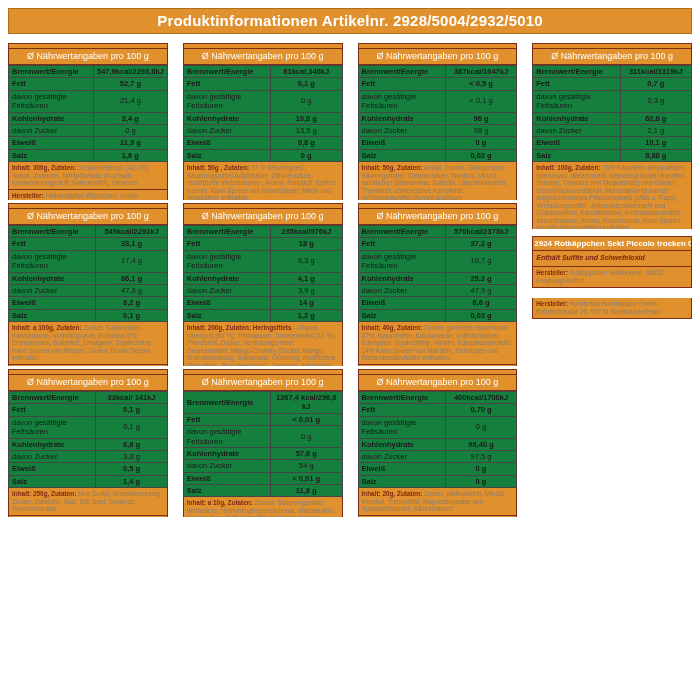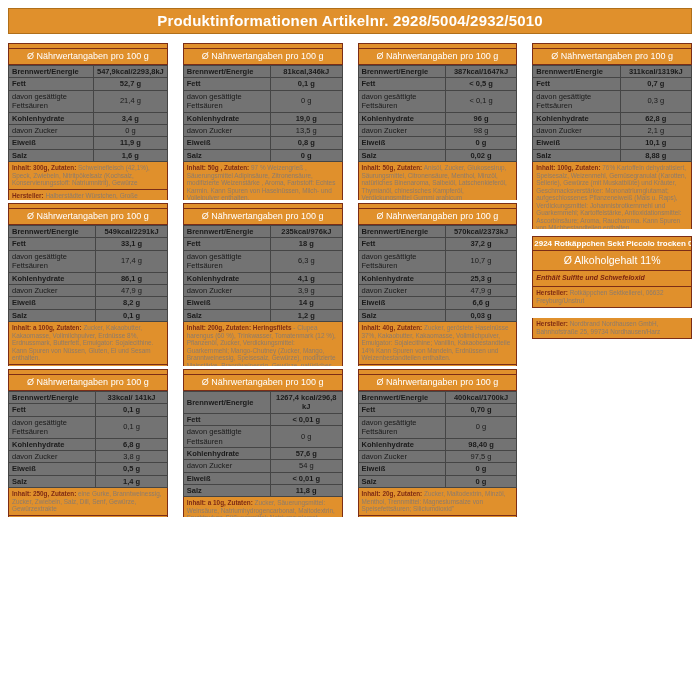--- a/index.html
+++ b/index.html
@@ -23,21 +23,21 @@
   .card-title {
     background:#E0902C; border:1px solid #7b2d16; color:#ffffff;
     font-size:8px; font-weight:bold; text-align:center; padding:2px 1px;
     white-space:nowrap; overflow:hidden;
   }
   .card-subtitle {
     background:#E0902C; border:1px solid #7b2d16; border-top:none; color:#ffffff;
     font-size:9px; text-align:center; padding:2px 0 3px 0;
   }
   .card-subtitle.big { font-size:10.5px; padding:3px 0 4px 0; }
-  table.nutrition-table { width:100%; border-collapse:collapse; background:#737373; }
+  table.nutrition-table { width:100%; border-collapse:collapse; background:#15803d; }
   table.nutrition-table td {
     border:1px solid #454545; font-size:7.5px; color:#1a1a1a;
     padding:1px 3px; line-height:1.25;
   }
   td.rl { width:55%; text-align:left; }
   td.rv { width:45%; text-align:center; }
   tr.bold-row td { font-weight:bold; }
   .card-inhalt {
     background:#E0902C; border:1px solid #7b2d16; border-top:none;
     font-size:6.4px; line-height:1.18; padding:2px 3px; flex:1;
@@ -554,21 +554,20 @@
           </table>
     <div class="card-inhalt">
       <span class="lbl">Inhalt: 100g, Zutaten:</span>
       <span class="txt">76% Kartoffeln dehydratisiert, Speisesalz, Weizenmehl, Gemüsegranulat (Karotten, Sellerie), Gewürze (mit Muskatblüte) und Kräuter, Geschmacksverstärker: Mononatriumglutamat; aufgeschlossenes Pflanzeneiweiß (Mais u. Raps), Verdickungsmittel: Johannisbrotkernmehl und Guarkernmehl; Kartoffelstärke, Antioxidationsmittel: Ascorbinsäure; Aroma, Raucharoma. Kann Spuren von Milchbestandteilen enthalten.</span>
     </div>
 
   </div>
 
   <div class="card alcohol">
     <div class="card-title">2924 Rotkäppchen Sekt Piccolo trocken 0,2 l</div>
-    <div class="card-subtitle big">Ø Alkoholgehalt 11%</div>
     <div class="card-note">Enthält Sulfite und Schwefeloxid</div>
     <div class="card-hersteller">
       <span class="lbl">Hersteller:</span>
       <span class="txt">Rotkäppchen Sektkellerei, 06632 Freyburg/Unstrut</span>
     </div>
   </div>
 
   <div class="card alcohol">
 
     <div class="card-hersteller">

